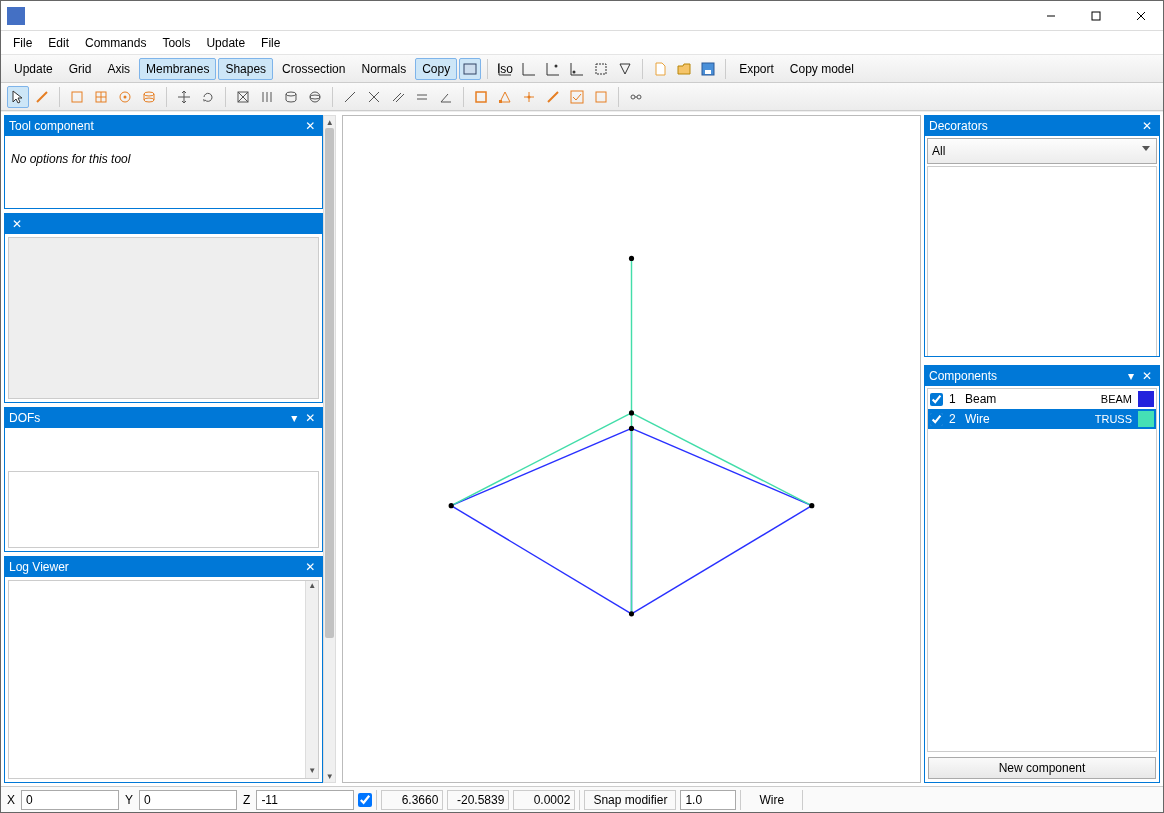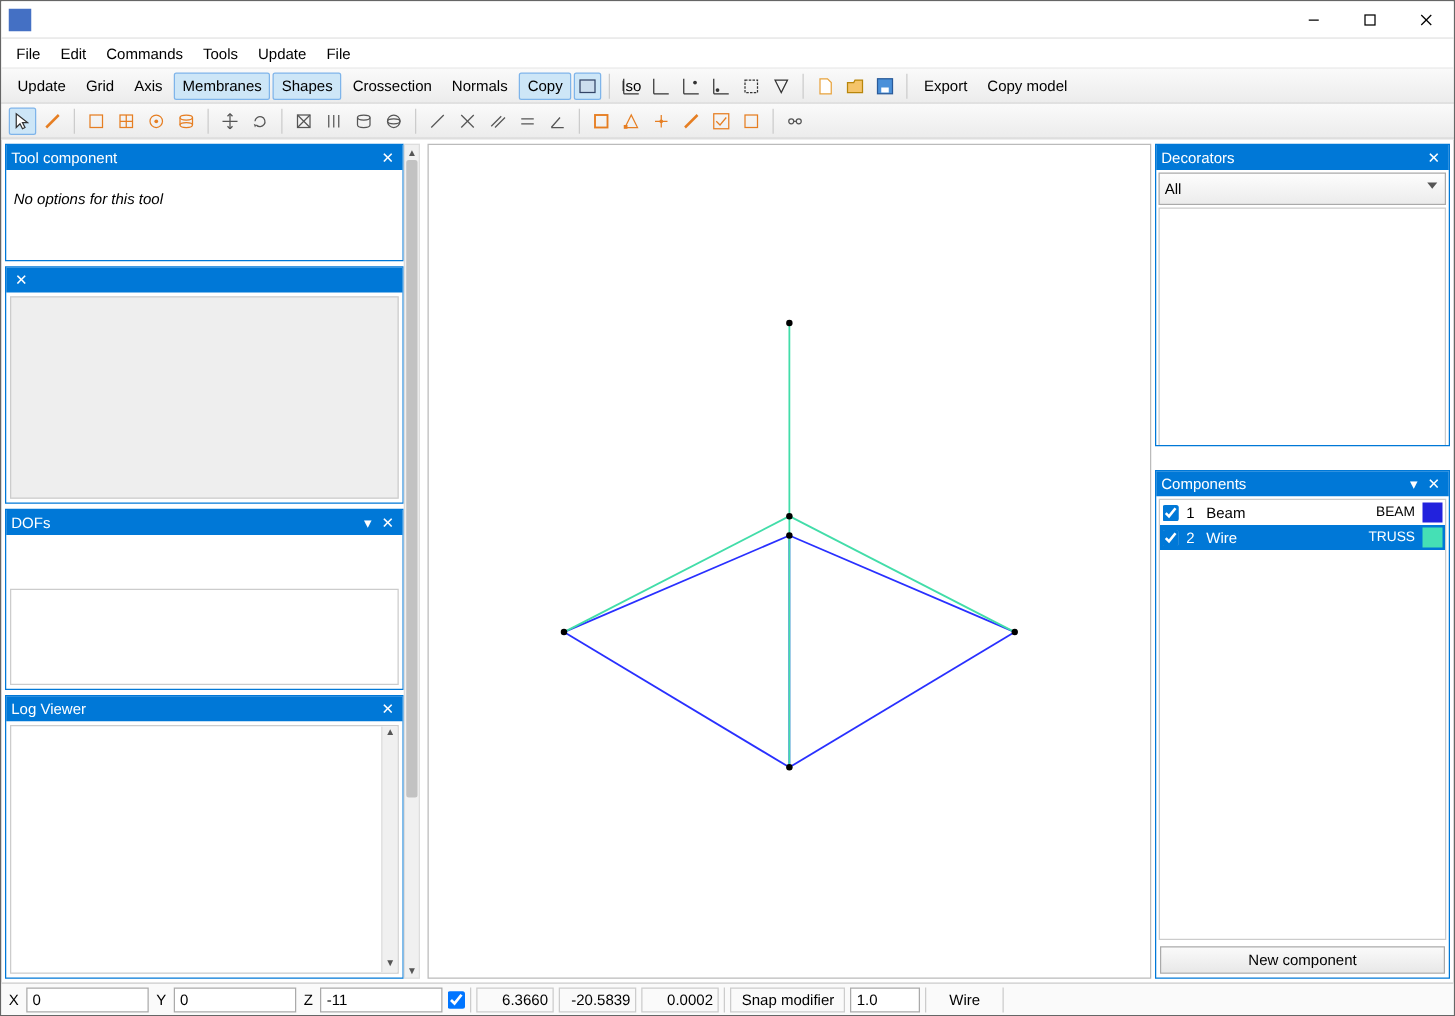--- a/index.html
+++ b/index.html
@@ -36,21 +36,21 @@
   .panel { border:1px solid #0078d7; background:#fff; display:flex; flex-direction:column;}
   .panel-header { background:#0078d7; color:#fff; display:flex; align-items:center; height:20px; padding:0 4px; font-size:12px;}
   .panel-header .title { flex:1; }
   .panel-header .hbtn { width:16px; height:16px; display:flex; align-items:center; justify-content:center; color:#fff; }
   .panel-body { flex:1; padding:4px; overflow:auto; }
   .panel-body.inset { background:#eee; border:1px solid #ccc; margin:3px; }
   .panel-body.padded { padding:16px 6px;font-style:italic;}
 
   .viewport { flex:1; background:#fff; border:1px solid #bbb; margin:3px 0 3px 3px; position:relative;}
 
-  .right-col { width:242px; padding:3px; display:flex; flex-direction:column; gap:19px;}
+  .right-col { width:242px; padding:3px; display:flex; flex-direction:column; gap:8px;}
 
   .combo { width:100%; height:20px; border:1px solid #aaa; background:linear-gradient(#fdfdfd,#ececec); display:flex; align-items:center; padding:12px 4px; font-size:12px; position:relative;}
   .combo::after { content:""; position:absolute; right:6px; top:7px; border-left:4px solid transparent; border-right:4px solid transparent; border-top:5px solid #555; }
 
   .comp-row { display:flex; align-items:center; height:20px; padding:0 2px; gap:6px; font-size:12px; }
   .comp-row.selected { background:#0078d7; color:#fff; }
   .comp-row input[type=checkbox]{ width:13px; height:13px; accent-color:#0078d7; background:#fff;}
   .comp-row .num { width:10px; }
   .comp-row .name { flex:1; }
   .comp-row .type { width:46px; text-align:right; font-size:11px;}

